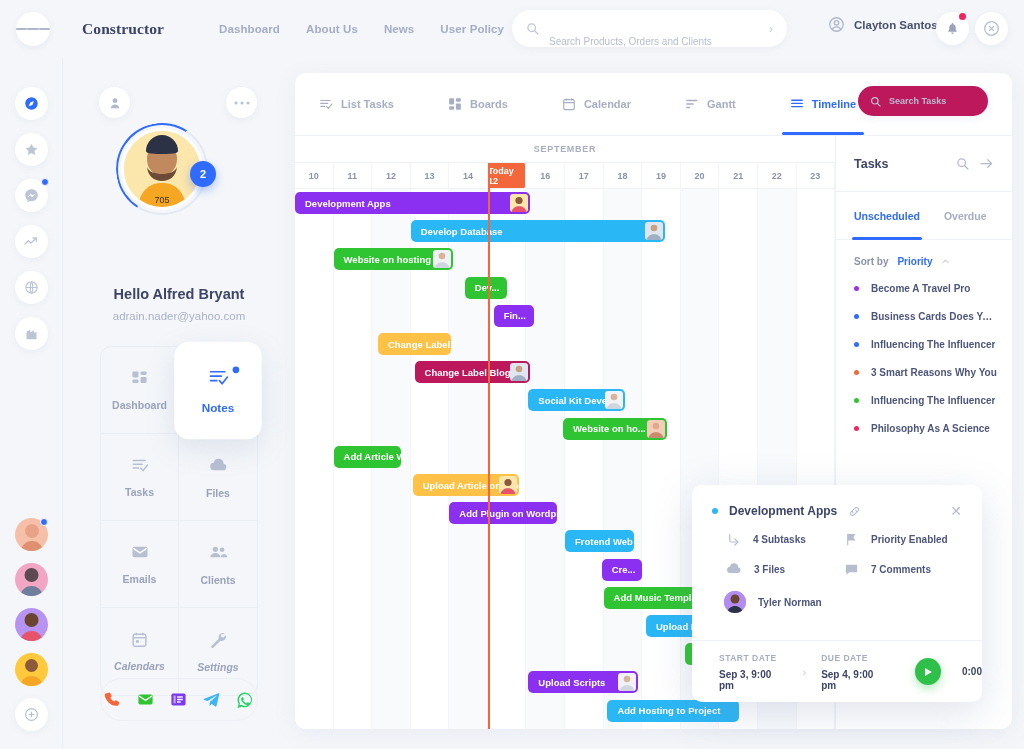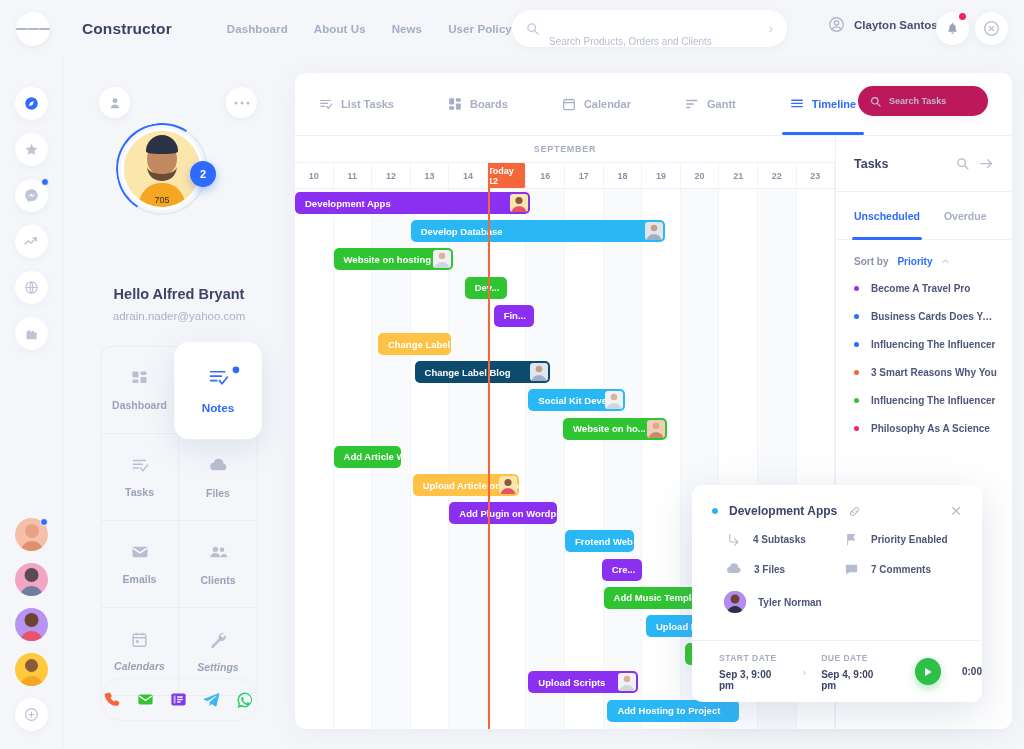--- a/index.html
+++ b/index.html
@@ -20,20 +20,21 @@
     width: 34px; height: 34px; border-radius: 50%;
     background: #fff; margin-left: 16px;
     display: flex; align-items: center; justify-content: center;
     box-shadow: 0 2px 6px rgba(140,150,180,.13);
     cursor: pointer;
   }
   .burger i { display:block; width:14px; height:2px; background:#aeb7cc; border-radius:2px; margin:1.4px 0;}
   .brand {
     margin-left: 32px; font-size: 15.5px; font-weight: 700; color: #3c4466;
     letter-spacing: .1px;
+    font-family: Liberation Serif, serif;
   }
   .topnav { display:flex; align-items:center; margin-left: 55px; gap: 26px; }
   .topnav a {
     font-size: 11.5px; color: #a5adc4; font-weight: 700; text-decoration: none;
     letter-spacing: .1px;
   }
   .topnav a.more { letter-spacing: 1.5px; font-size: 13px; color: #b8c0d4; }
   .searchbox {
     position: absolute; left: 512px; top: 10px; width: 275px; height: 37px;
     background: #fff; border-radius: 19px; display: flex; align-items: center;
@@ -596,21 +597,21 @@
           </div>
           <div class="bar" style="left: 169.714px; width: 42.4286px; top: 87.6px; background: rgb(47, 196, 49);">
             <span>Dev...</span>
           </div>
           <div class="bar" style="left: 198.643px; width: 40.5px; top: 115.8px; background: rgb(139, 47, 240);">
             <span>Fin...</span>
           </div>
           <div class="bar" style="left: 82.9286px; width: 73.2857px; top: 144px; background: rgb(255, 194, 70);">
             <span>Change Label ...</span>
           </div>
-          <div class="bar" style="left: 119.571px; width: 135px; top: 172.2px; background: #0c4a6e;">
+          <div class="bar" style="left: 119.571px; width: 115px; top: 172.2px; background: #be185d;">
             <span>Change Label Blog</span>
             <span class="ava">
               <svg width="18" height="18" viewBox="0 0 18 18">
                 <rect width="18" height="18" fill="#dfe6ef"></rect>
                 <circle cx="9" cy="6" r="3.3" fill="#c8a084"></circle>
                 <path d="M1.5 18c.8-4 4-5.8 7.5-5.8S15.7 14 16.5 18z" fill="#9fb0c4"></path>
               </svg>
             </span>
           </div>
           <div class="bar" style="left: 233.357px; width: 96.4286px; top: 200.4px; background: rgb(42, 183, 246);">

